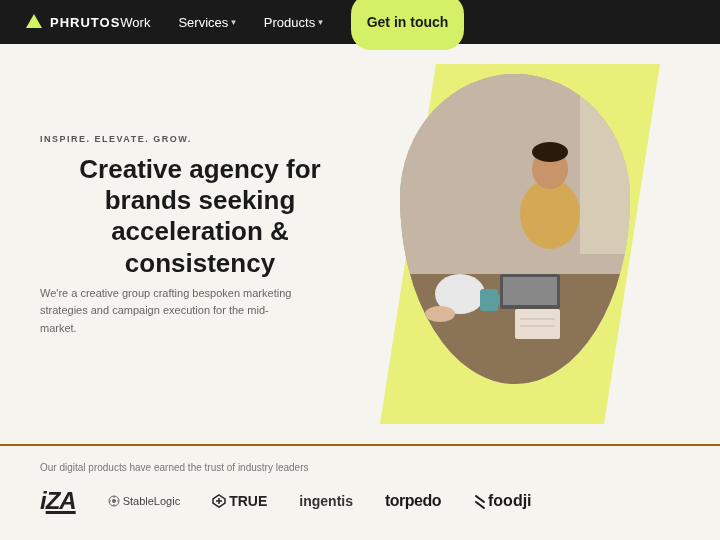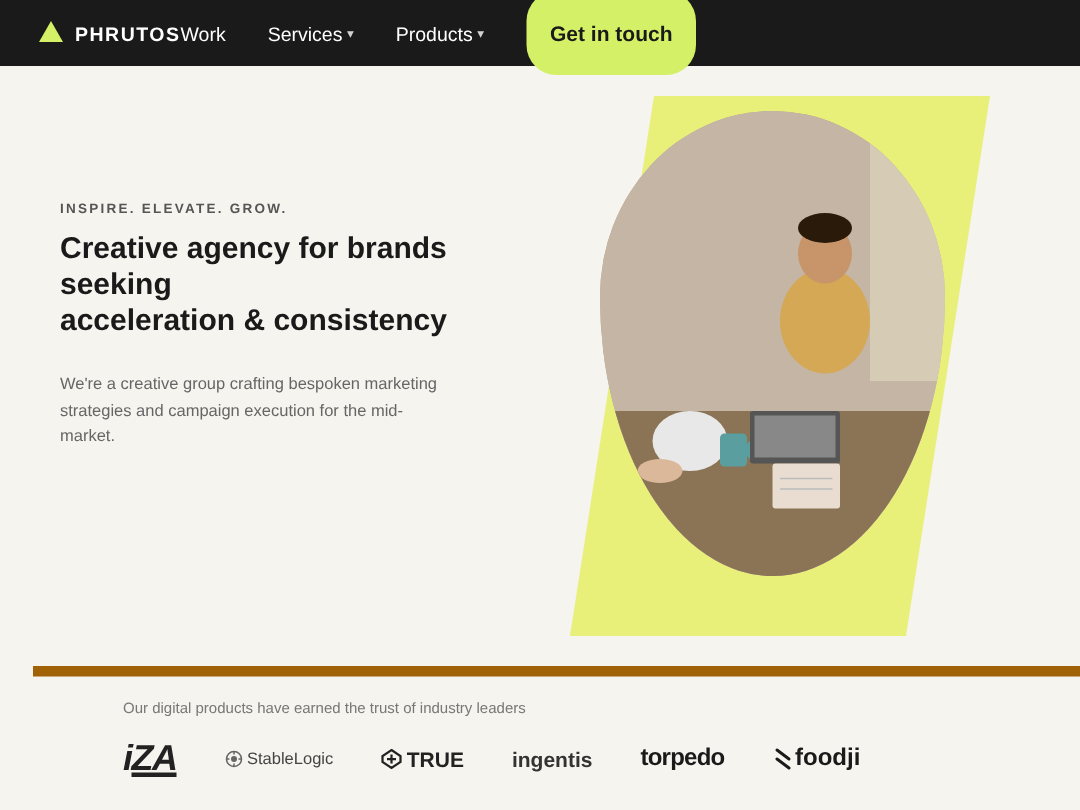--- a/index.html
+++ b/index.html
@@ -109,25 +109,26 @@
     }
     .tagline {
       font-size: 9px;
       font-weight: 600;
       letter-spacing: 1.5px;
       color: #555;
       margin-bottom: 10px;
       text-transform: uppercase;
     }
     .hero-heading {
-      font-size: 20px;
+      font-size: 26px;
       font-weight: 800;
       color: #1a1a1a;
       line-height: 1.2;
-      margin-bottom: 22px;
+      margin-bottom: 6px;
+      text-align: center;
     }
     .hero-subtext {
       font-size: 11px;
       color: #666;
       line-height: 1.6;
       margin-bottom: 22px;
       max-width: 260px;
     }
     .btn-talk {
       background: #1a1a1a;
@@ -136,23 +137,22 @@
       border-radius: 4px;
       padding: 10px 20px;
       font-size: 12px;
       font-weight: 600;
       cursor: pointer;
     }
 
     
     .trust-section {
       background: #f5f4ee;
-      padding: 16px 40px 20px 60px;
-      border-top: 7px solid #a16207;
-      margin-left: 22px;
+      padding: 16px 40px 20px 40px;
+      border-top: 2px solid #a16207;
     }
     .trust-label {
       font-size: 10px;
       color: #777;
       margin-bottom: 14px;
     }
     .trust-logos {
       display: flex;
       align-items: center;
       gap: 32px;

